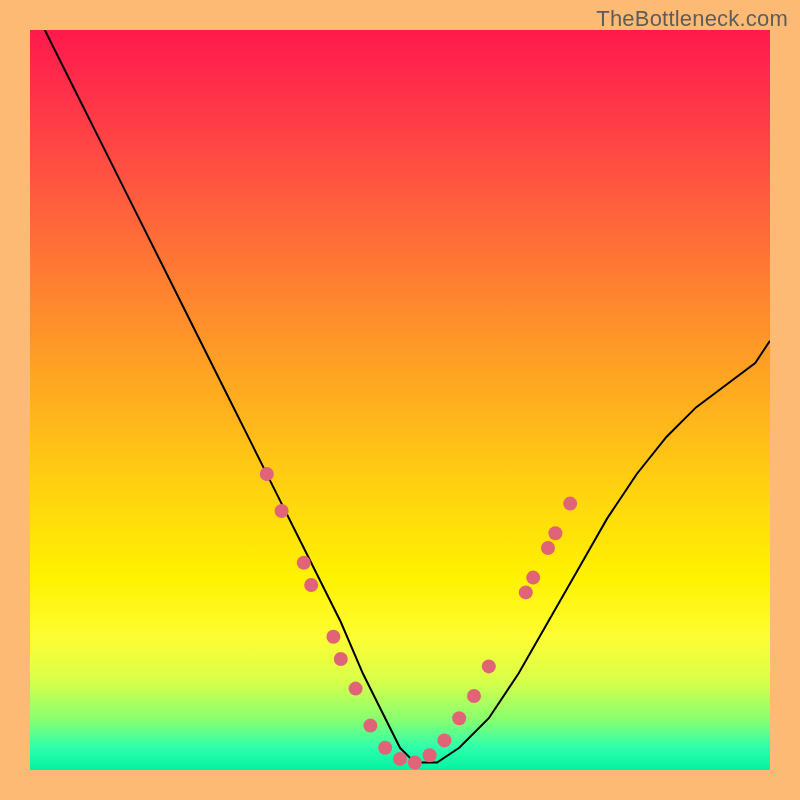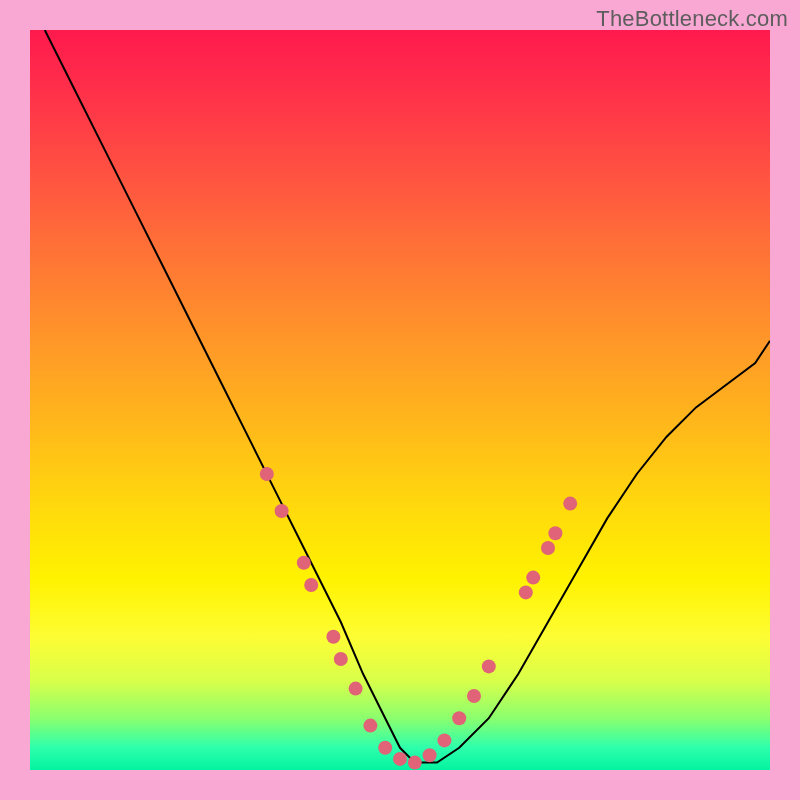--- a/index.html
+++ b/index.html
@@ -10,21 +10,21 @@
     background: #000;
     font-family: Arial, Helvetica, sans-serif;
     overflow: hidden;
   }
   .frame {
     position: absolute;
     left: 0;
     top: 0;
     width: 800px;
     height: 800px;
-    background: #f9a8d4;
+    background: #fdba74;
   }
   .plot {
     position: absolute;
     left: 30px;
     top: 30px;
     width: 740px;
     height: 740px;
     
     background: linear-gradient(
       to bottom,

